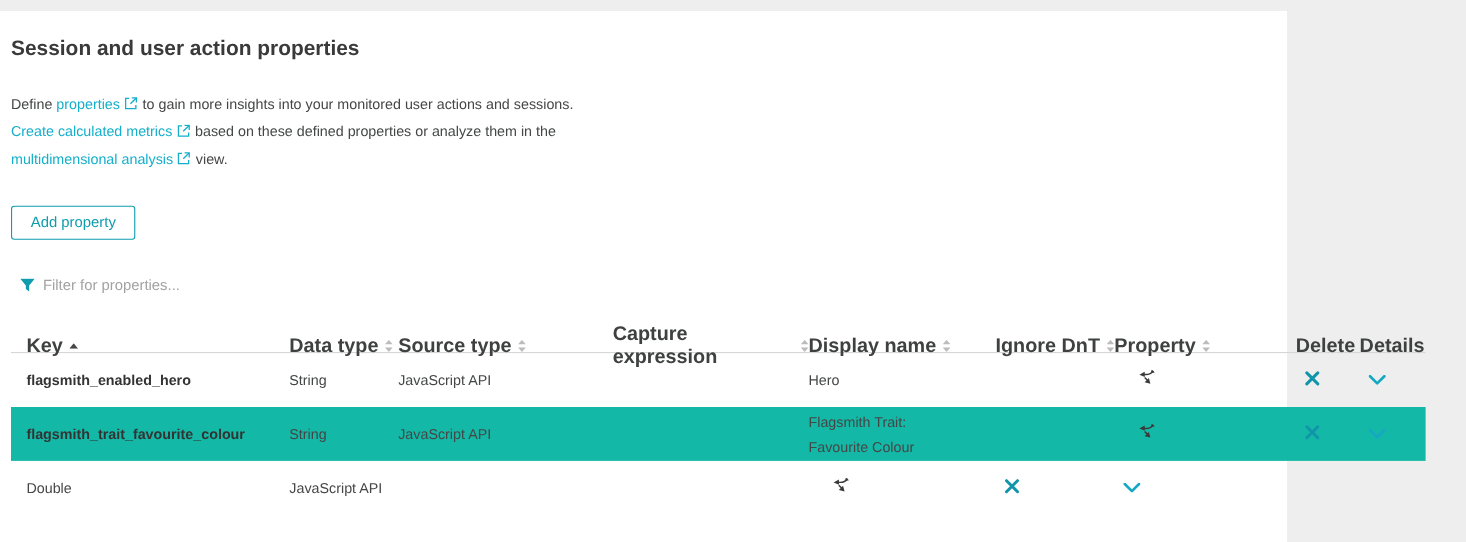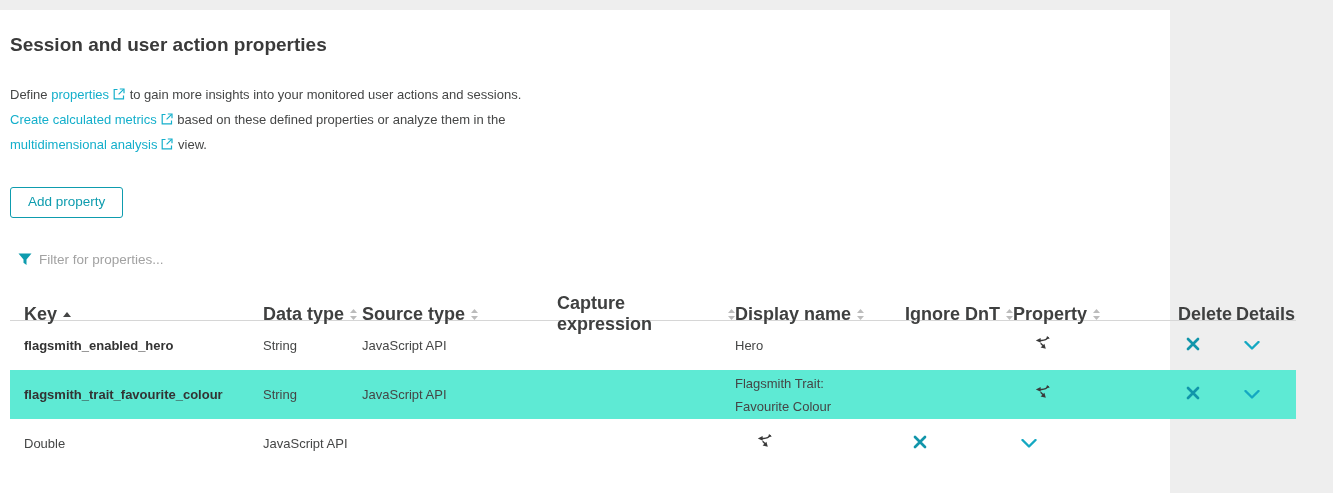--- a/index.html
+++ b/index.html
@@ -85,21 +85,21 @@
     display: flex;
     align-items: center;
     font-size: 18px;
     font-weight: 700;
     color: #3f4040;
     cursor: pointer;
   }
   .th.nosort { cursor: default; }
   .th .sort { margin-left: 6px; display: inline-flex; }
   .drow { height: 49px; align-items: center; font-size: 13px; }
-  .drow.alt { background: #5eead4; }
+  .drow.alt { background: #14b8a6; }
   .cell-key { font-weight: 700; color: #333333; }
   .cell-display { line-height: 23px; align-self: center; }
   .cell-icon { padding-left: 20px; }
   .cell-action { padding-left: 8px; }
   .icon-btn {
     background: none; border: none; padding: 0;
     cursor: pointer; display: inline-flex; align-items: center;
   }
 </style>
 </head>

